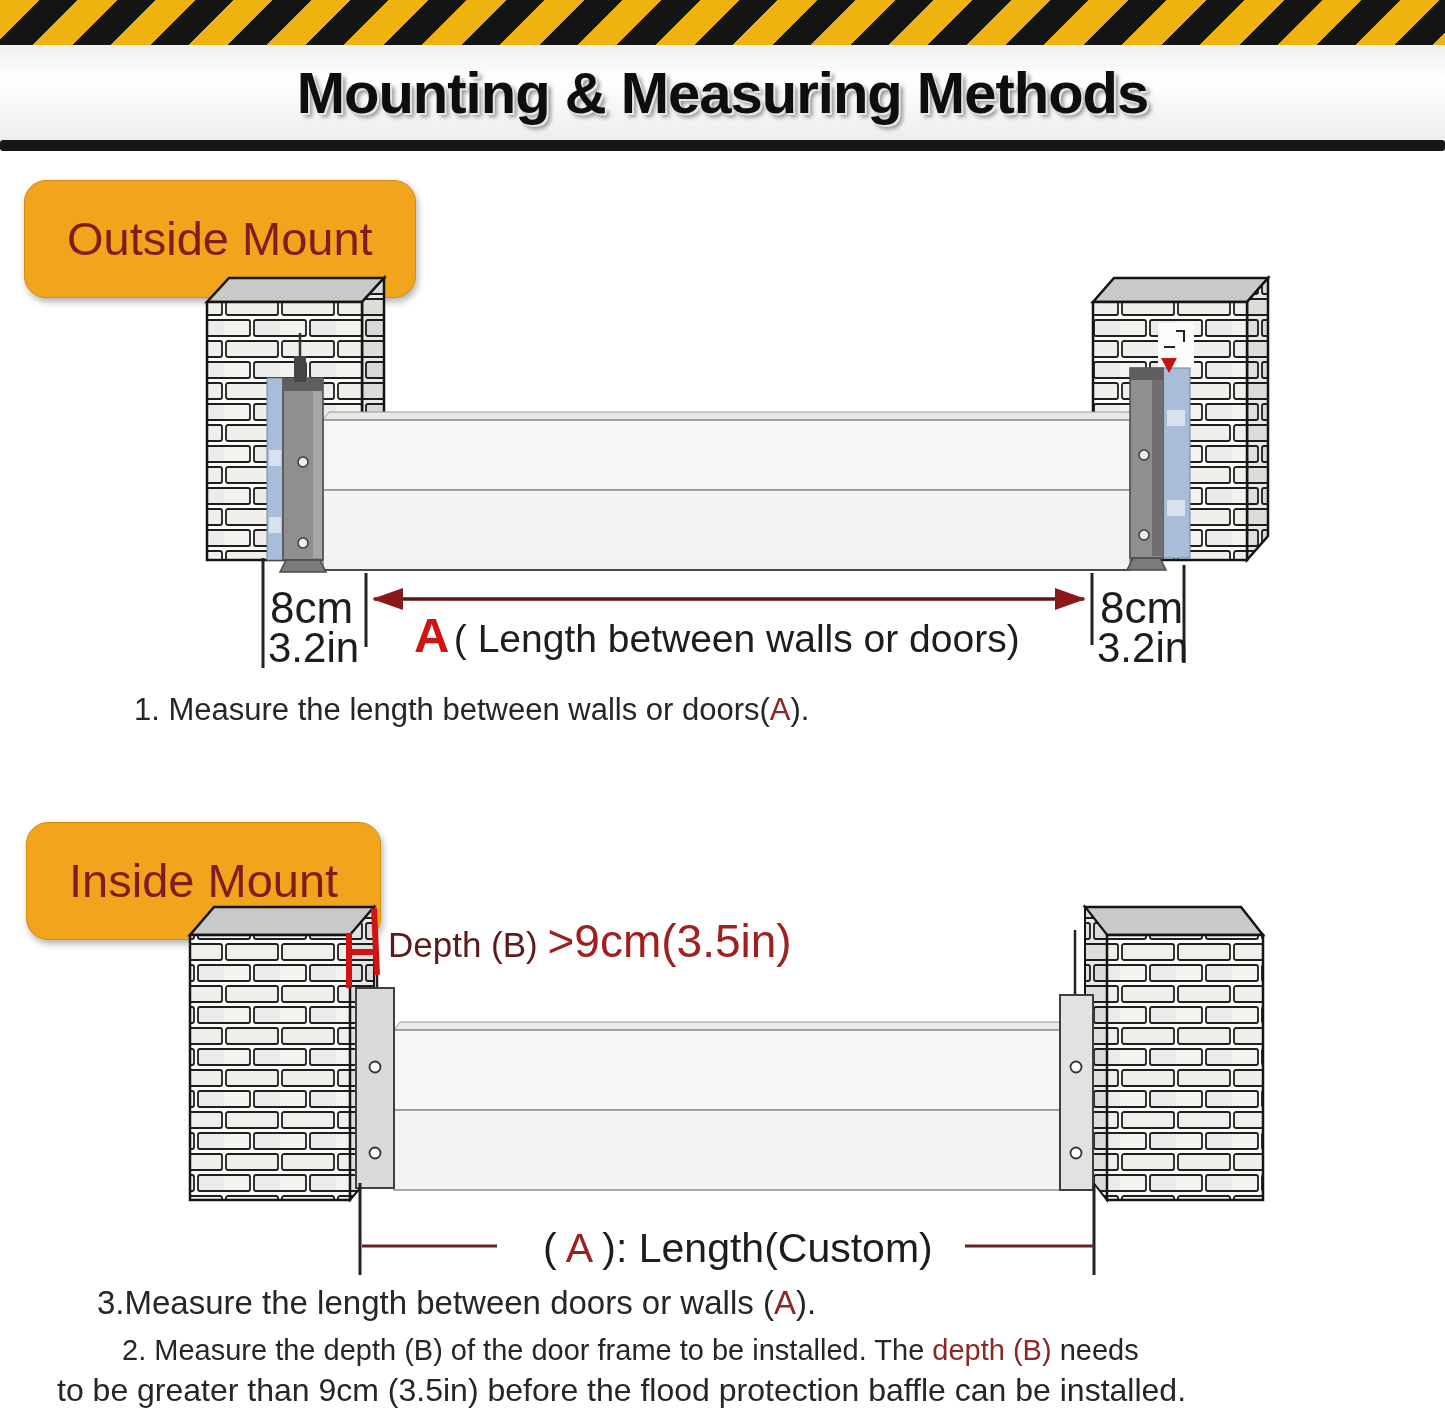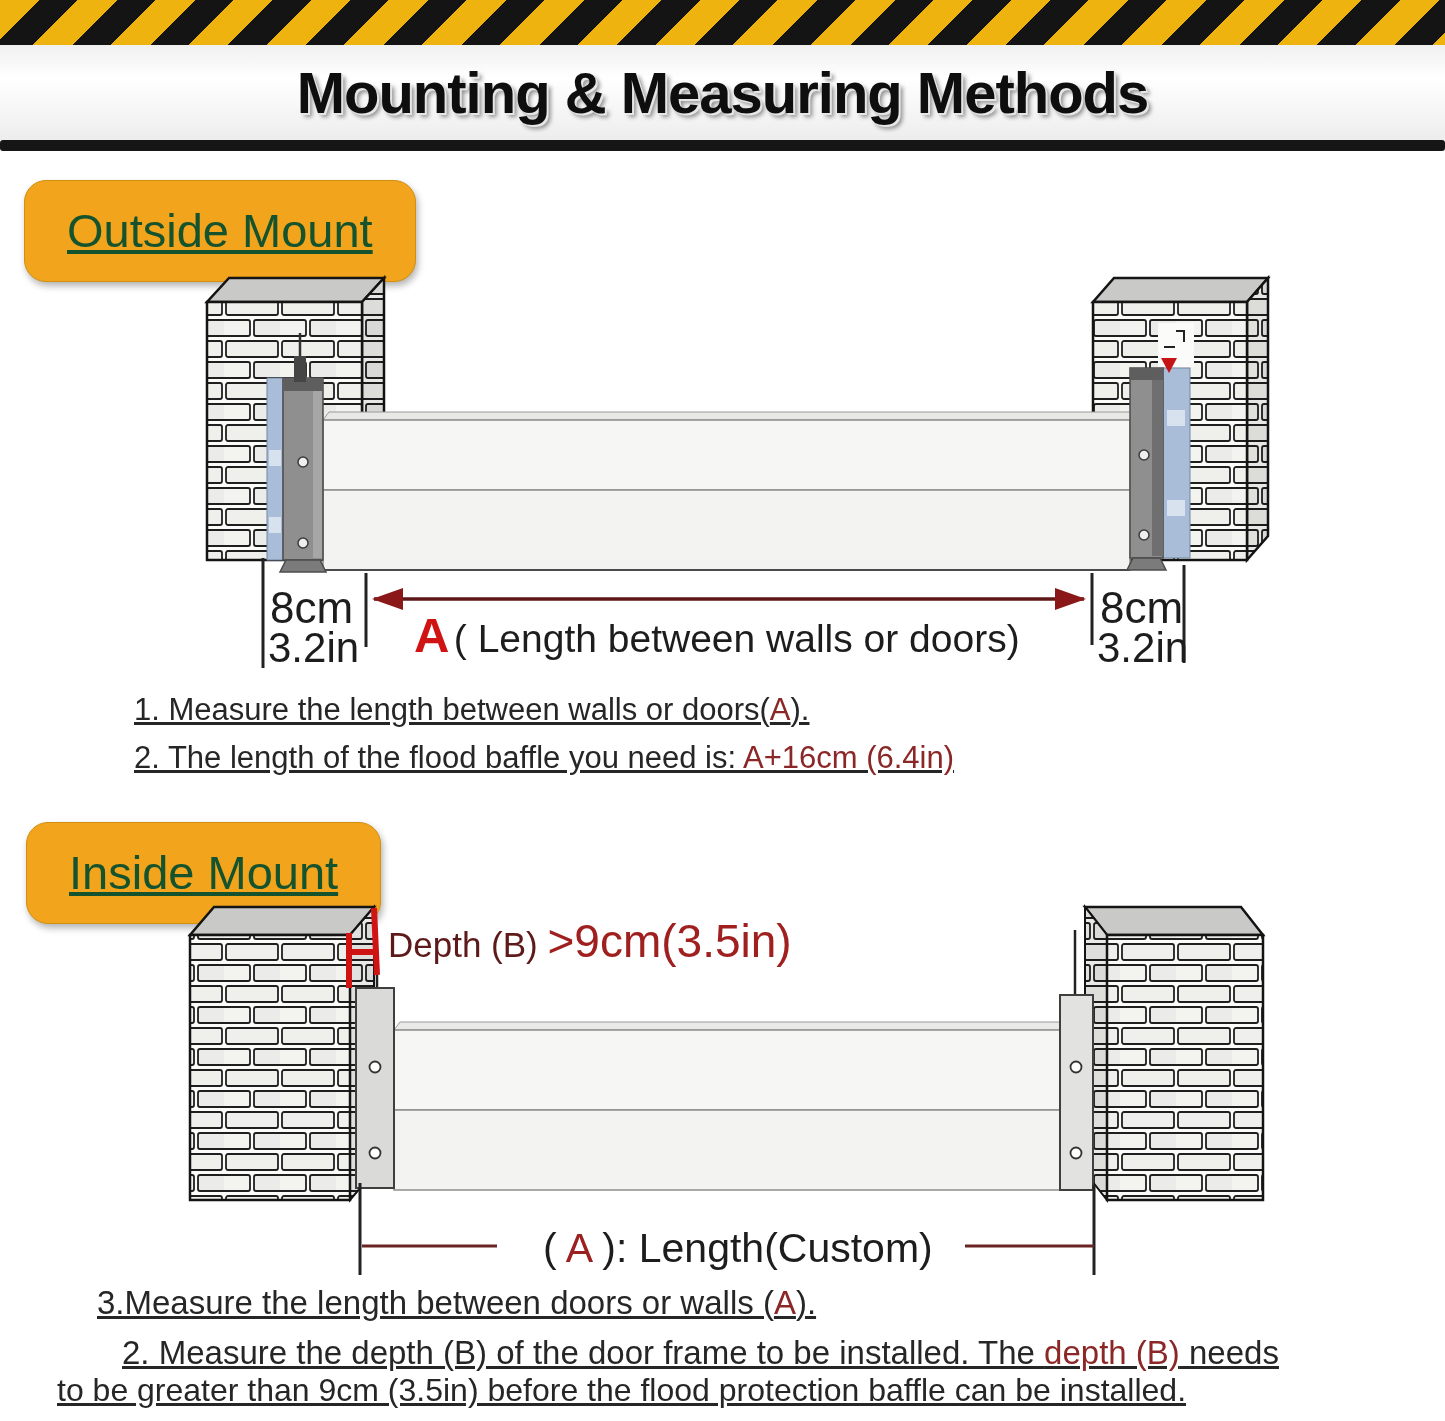--- a/index.html
+++ b/index.html
@@ -23,38 +23,37 @@
     font-size:58px;font-weight:bold;letter-spacing:-1px;color:#0e0e0e;
     text-shadow:2px 2px 0 #e6e6e6,4px 4px 4px #8f8f8f;
     white-space:nowrap;
   }
   .blackbar{
     position:absolute;left:0;top:140px;width:1445px;height:11px;
     background:#161616;border-radius:3px;
   }
   
   .badge{
-    position:absolute;height:84px;line-height:84px;padding:8px 42px;
+    position:absolute;height:84px;line-height:84px;padding:16px 42px;
     background:#F1A41C;border:1px solid #d38f0e;border-radius:22px;
-    font-size:47px;color:#14532d;white-space:nowrap;
+    font-size:47px;color:#7f1d1d;white-space:nowrap;
     box-shadow:2px 4px 7px rgba(0,0,0,.3);
-    text-decoration:underline;
   }
   .badge.outside{left:24px;top:180px;}
   .badge.inside{left:26px;top:822px;}
   
   .diag{position:absolute;left:0;}
   .diag.outside{top:255px;}
   .diag.inside{top:900px;}
   
-  .step{position:absolute;white-space:nowrap;font-size:31px;color:#262626;text-decoration:underline;}
+  .step{position:absolute;white-space:nowrap;font-size:31px;color:#262626;}
   .step.o1{left:134px;top:692px;}
   .step.o2{left:134px;top:740px;}
   .step.i1{left:97px;top:1284px;font-size:33px;}
-  .step.i2{left:122px;top:1334px;font-size:33px;}
+  .step.i2{left:122px;top:1334px;font-size:29px;}
   .step.i3{left:57px;top:1372px;font-size:32px;}
   .red{color:#8b2727;}
   svg text{font-family:"Liberation Sans","DejaVu Sans",sans-serif;}
 </style>
 </head>
 <body>
 
 <div class="stage">
 
   <div class="hazard"></div>
@@ -140,21 +139,20 @@
       <text x="1100" y="368" font-size="44" fill="#1d1d1d"><tspan>8cm</tspan></text>
       <text x="1097" y="407" font-size="42" fill="#1d1d1d"><tspan>3.2in</tspan></text>
       <text x="414" y="397">
         <tspan font-size="49" font-weight="bold" fill="#d01414">A</tspan>
         <tspan font-size="39" fill="#1d1d1d">( Length between walls or doors)</tspan>
       </text>
     </g>
   </svg>
 
   <div class="step o1"><span>1. Measure the length between walls or doors(</span><span class="red">A</span><span>).</span></div>
-  <div class="step o2"><span>2. The length of the flood baffle you need is: </span><span class="red">A+16cm (6.4in)</span></div>
 
   <svg class="diag inside" width="1445" height="395" viewBox="0 0 1445 395">
 
     <g>
       <polygon points="190,35 350,35 374,7 214,7" fill="#c9c9c7" stroke="#141414" stroke-width="2.5"></polygon>
       <polygon points="350,35 374,7 374,272 350,300" fill="url(#brick)" stroke="#141414" stroke-width="2"></polygon>
       <polygon points="350,35 374,7 374,272 350,300" fill="rgba(0,0,0,0.07)"></polygon>
       <rect x="190" y="35" width="160" height="265" fill="url(#brick)" stroke="#141414" stroke-width="2.5"></rect>
     </g>
 

